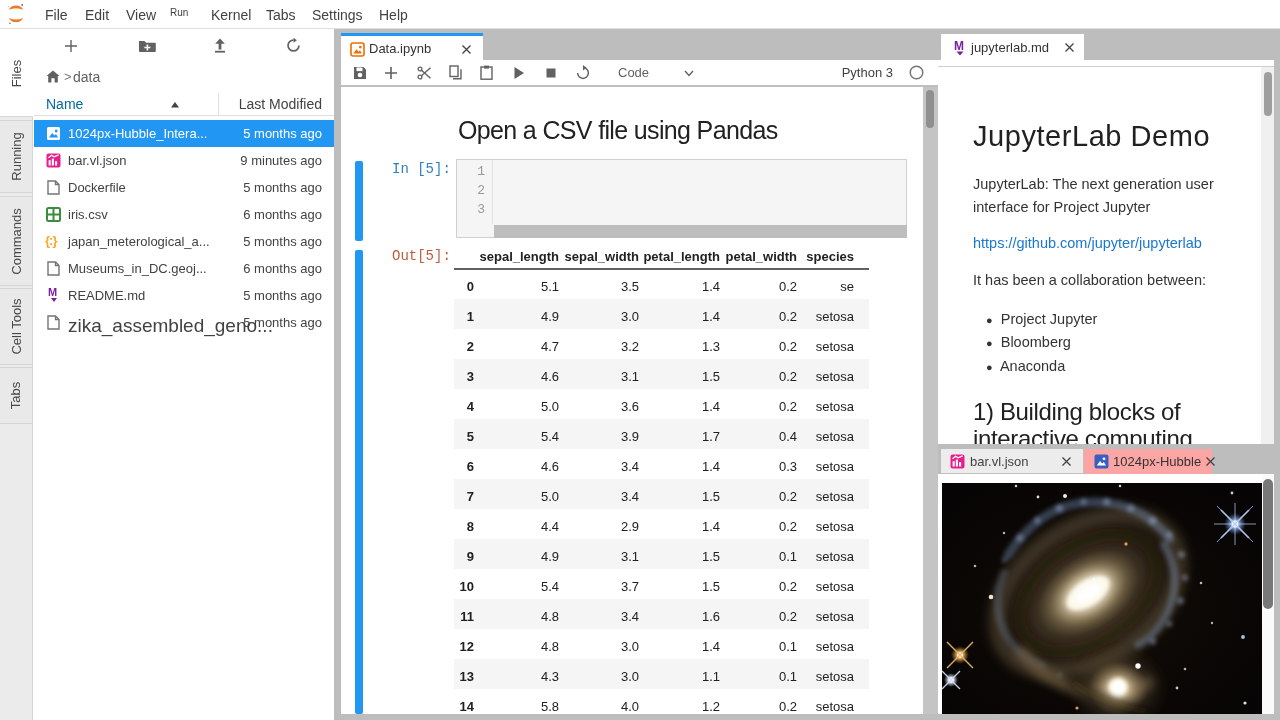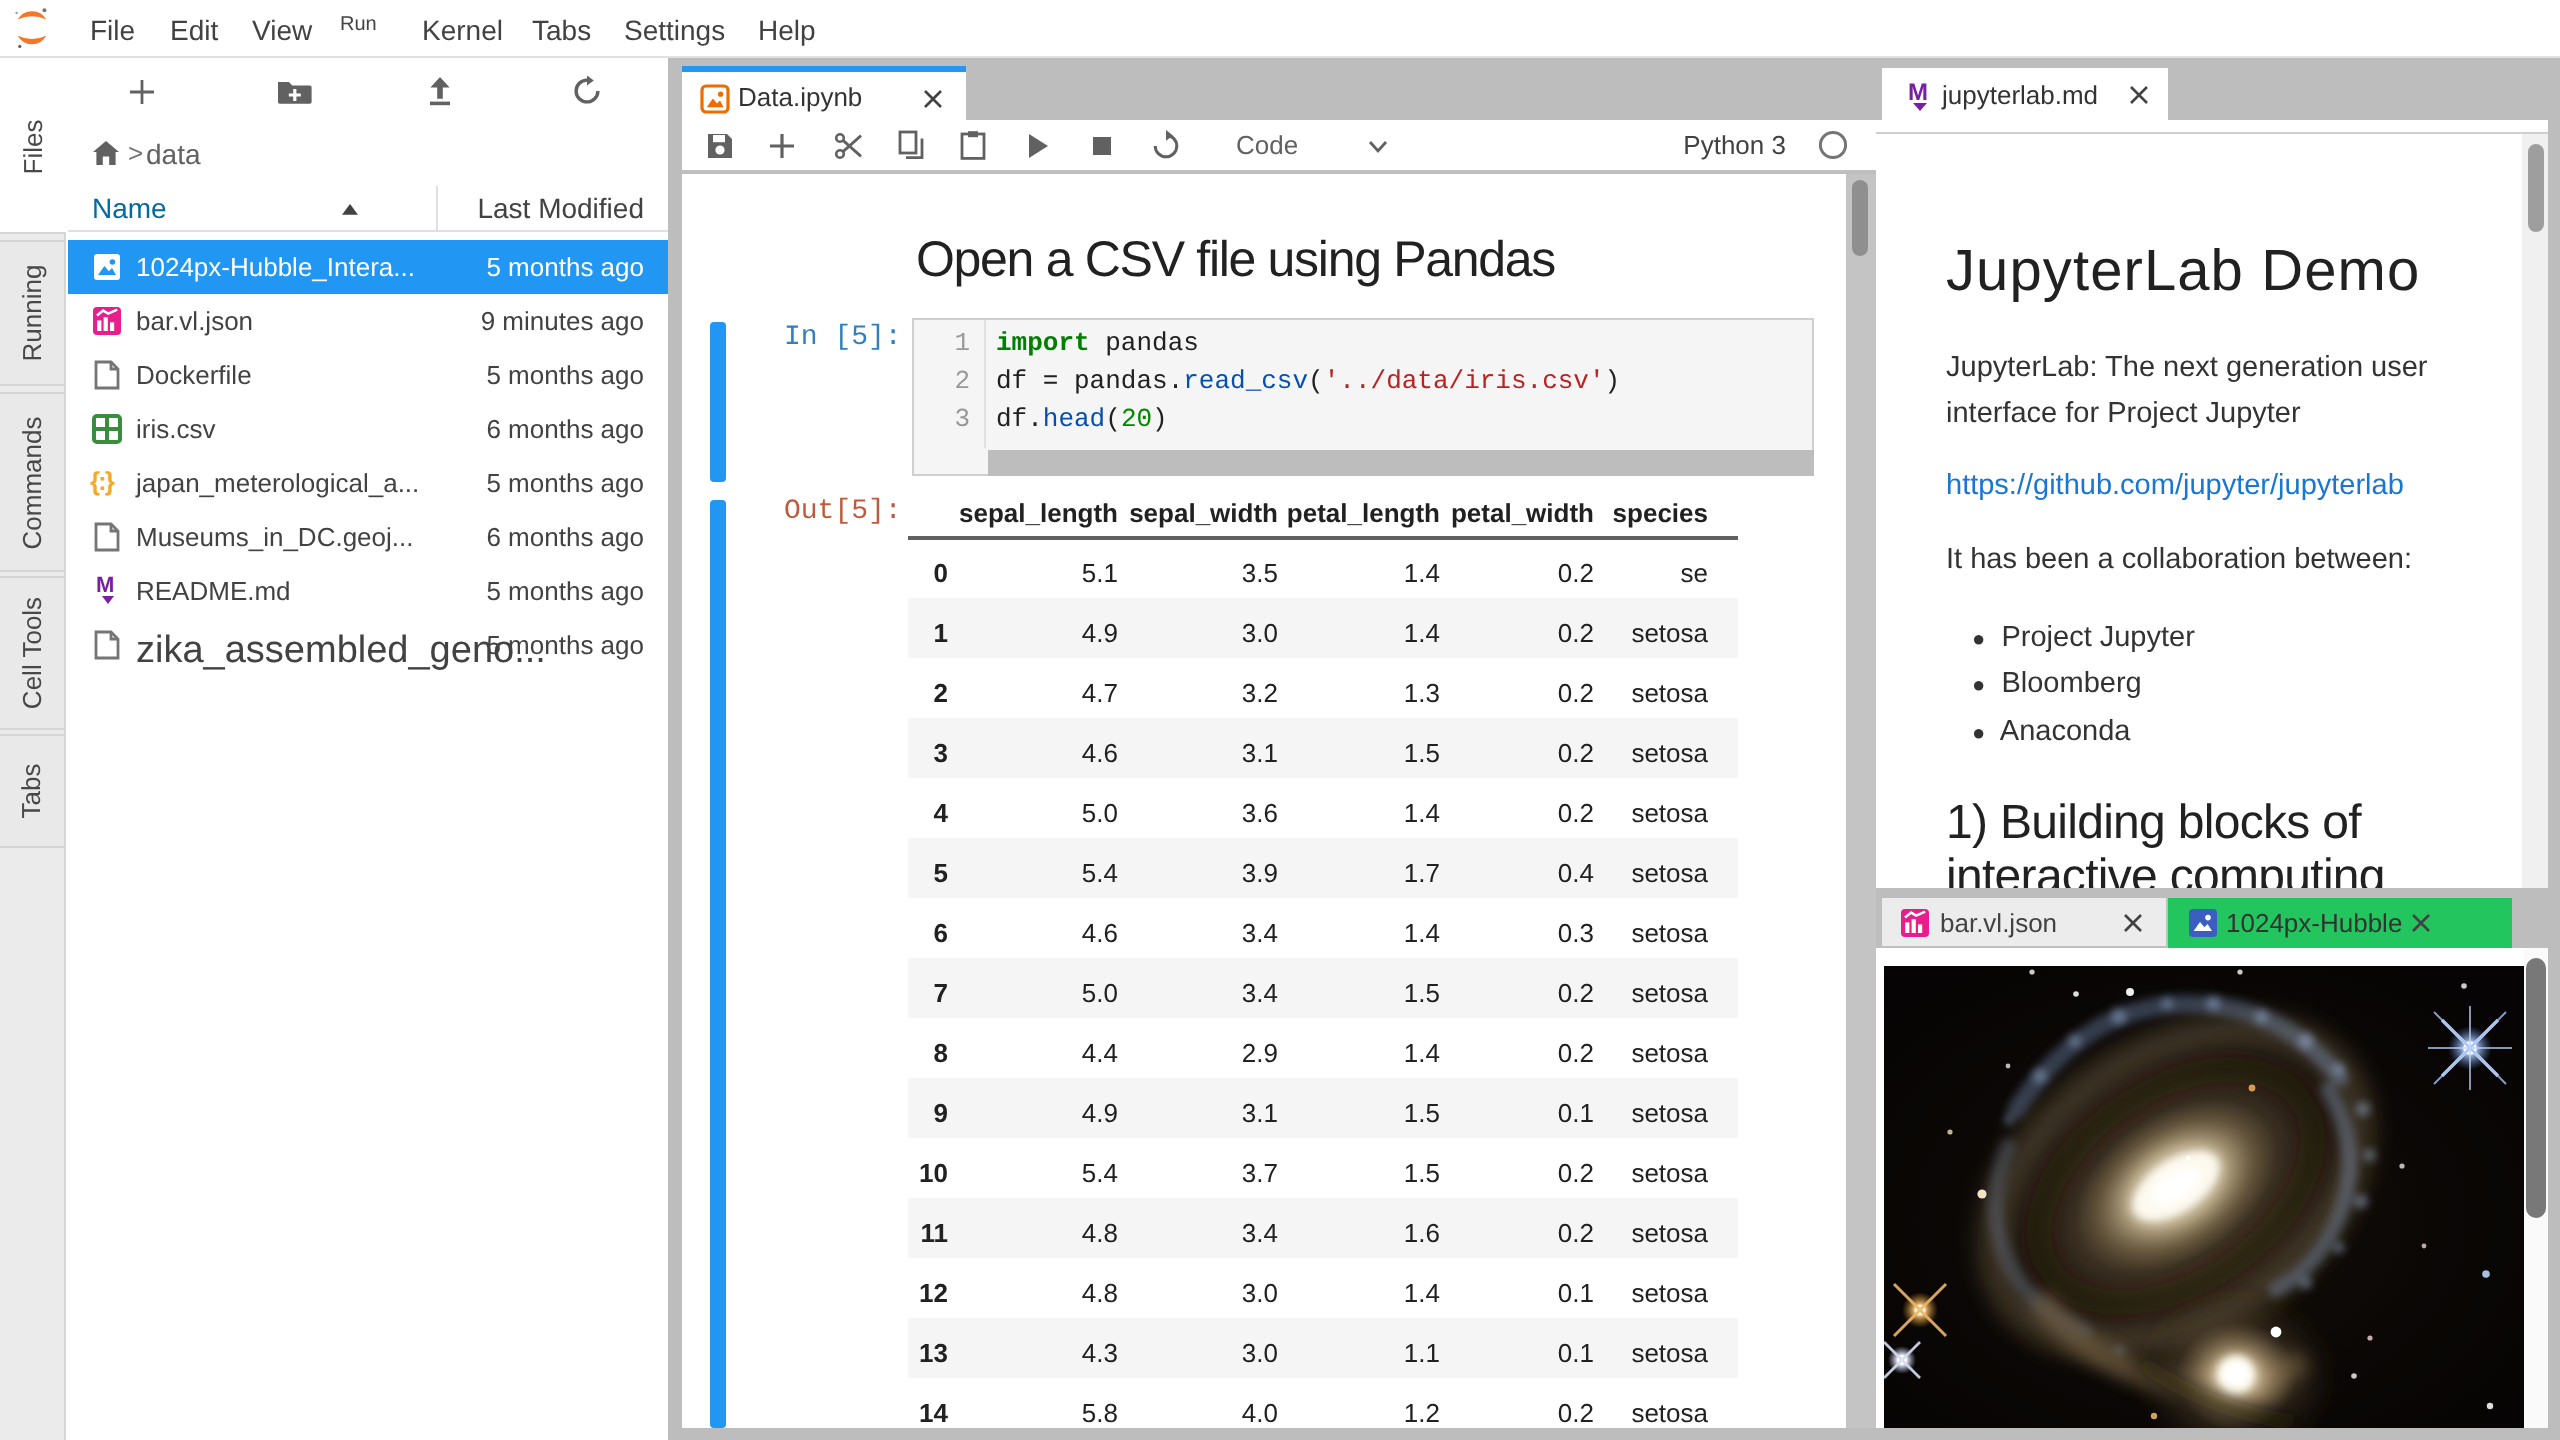--- a/index.html
+++ b/index.html
@@ -228,23 +228,20 @@
   <div class="abs" style="left:0;top:57px;width:582px;height:627px;background:#fff;overflow:hidden;">
 
     <div class="abs" style="left:117px;top:29px;font-size:25px;letter-spacing:-0.65px;color:#212121;">Open a CSV file using Pandas</div>
 
     <div class="abs" style="left:14px;top:74px;width:8px;height:80px;background:#2196f3;border-radius:2px;"></div>
     <div class="abs mono" style="left:51px;top:73px;font-size:14px;line-height:19px;color:#307fc1;">In [5]:</div>
 
     <div class="abs" style="left:115px;top:72px;width:451px;height:79px;background:#f5f5f5;border:1px solid #cfcfcf;">
       <div class="abs" style="left:0;top:0;width:36px;height:64px;border-right:1px solid #e0e0e0;"></div>
       <div class="abs mono" style="left:0px;top:2px;width:28px;text-align:right;font-size:13px;color:#999;line-height:19px;">1<br>2<br>3</div>
-      <div class="abs mono" style="left:41px;top:2px;font-size:13px;line-height:19px;color:#212121;white-space:pre;"><b style="color:#008000;">import</b> pandas
-df = pandas.<span style="color:#0550ae;">read_csv</span>(<span style="color:#ba2121;">'../data/iris.csv'</span>)
-df.<span style="color:#0550ae;">head</span>(<span style="color:#080;">20</span>)</div>
       <div class="abs" style="left:37px;top:65px;width:413px;height:13px;background:#bdbdbd;"></div>
     </div>
 
     <div class="abs" style="left:14px;top:163px;width:8px;height:464px;background:#2196f3;border-radius:2px;"></div>
     <div class="abs mono" style="left:51px;top:159.5px;font-size:14px;line-height:19px;color:#bf5b3d;">Out[5]:</div>
 
     <div class="abs" style="left:113px;top:158px;width:415px;">
       <table id="dftable" style="border-collapse:collapse;font-size:13px;color:#212121;width:415px;table-layout:fixed;">
         <colgroup>
             <col style="width:20px">
@@ -433,21 +430,21 @@
       <rect x="2.6" y="7.2" width="2.1" height="5.3" fill="#fff"></rect>
       <rect x="5.8" y="5.6" width="2.1" height="6.9" fill="#fff"></rect>
       <rect x="9.0" y="8.2" width="2.1" height="4.3" fill="#fff"></rect>
       <path d="M2.5 4.8 L5.6 2.3 L8.1 3.8 L12.6 1.8" fill="none" stroke="#fff" stroke-width="1.3"></path>
     </svg>
     <div class="abs" style="left:29px;top:5px;font-size:13px;color:#424242;">bar.vl.json</div>
     <svg class="abs" style="left:120px;top:7px;" width="11" height="11" viewBox="0 0 11 11">
       <path d="M1.5 1.5 L9.5 9.5 M9.5 1.5 L1.5 9.5" stroke="#424242" stroke-width="1.3"></path>
     </svg>
   </div>
-  <div class="abs" style="left:146px;top:0px;width:172px;height:25px;background:#22c55e;">
+  <div class="abs" style="left:146px;top:0px;width:128px;height:25px;background:#fca5a5;">
     <svg class="abs" style="left:10px;top:5px;" width="15" height="15" viewBox="0 0 15 15">
       <rect x="0.5" y="0.5" width="14" height="14" rx="2" fill="#3b5fc0"></rect>
       <path d="M2.8 11.5 L6 7 L8.2 9.6 L9.8 8 L12 11.5 Z" fill="#fff"></path>
       <circle cx="10" cy="4.8" r="1.4" fill="#fff"></circle>
     </svg>
     <div class="abs" style="left:29px;top:5px;font-size:13px;color:#333;">1024px-Hubble</div>
     <svg class="abs" style="left:121px;top:7px;" width="11" height="11" viewBox="0 0 11 11">
       <path d="M1.5 1.5 L9.5 9.5 M9.5 1.5 L1.5 9.5" stroke="#424242" stroke-width="1.3"></path>
     </svg>
   </div>

